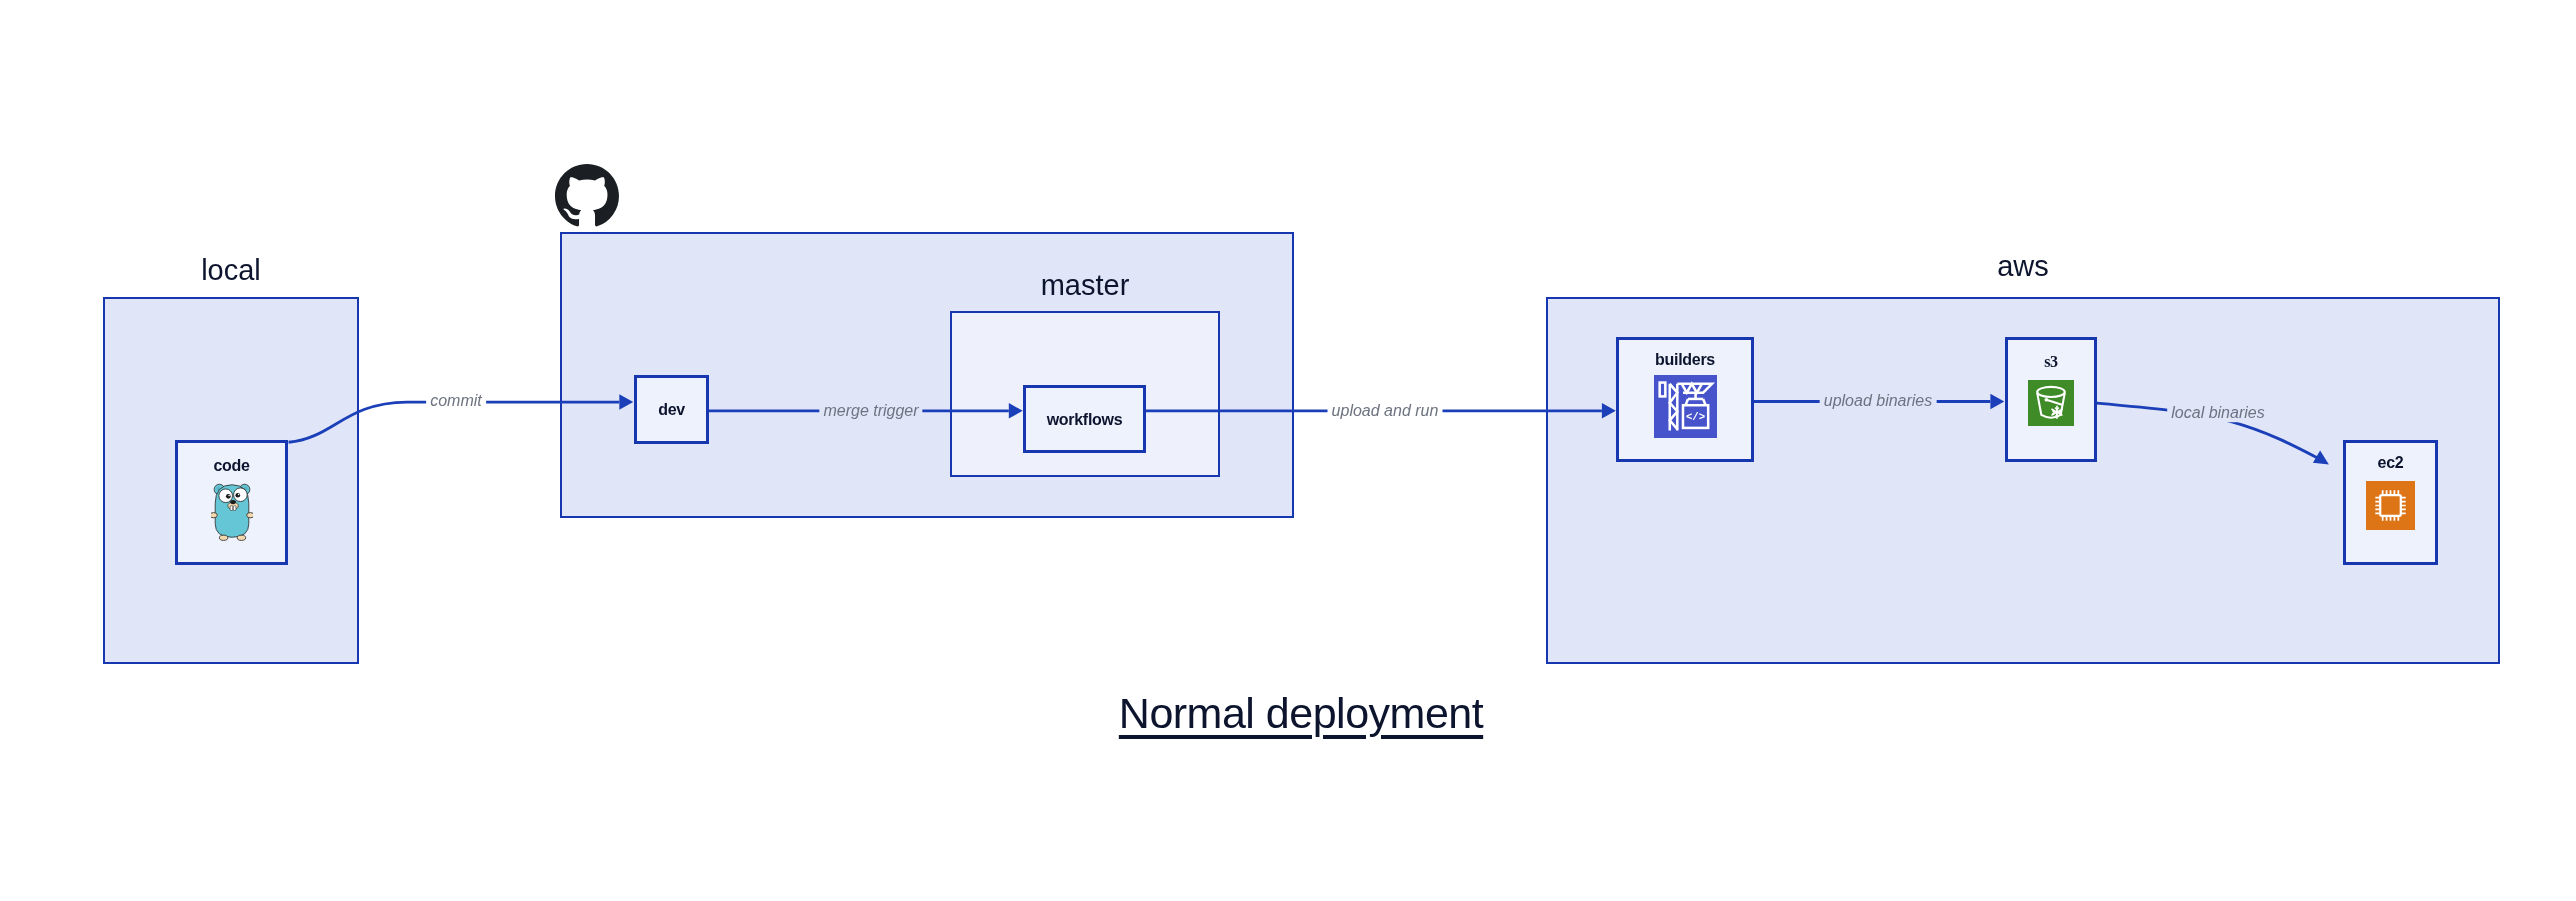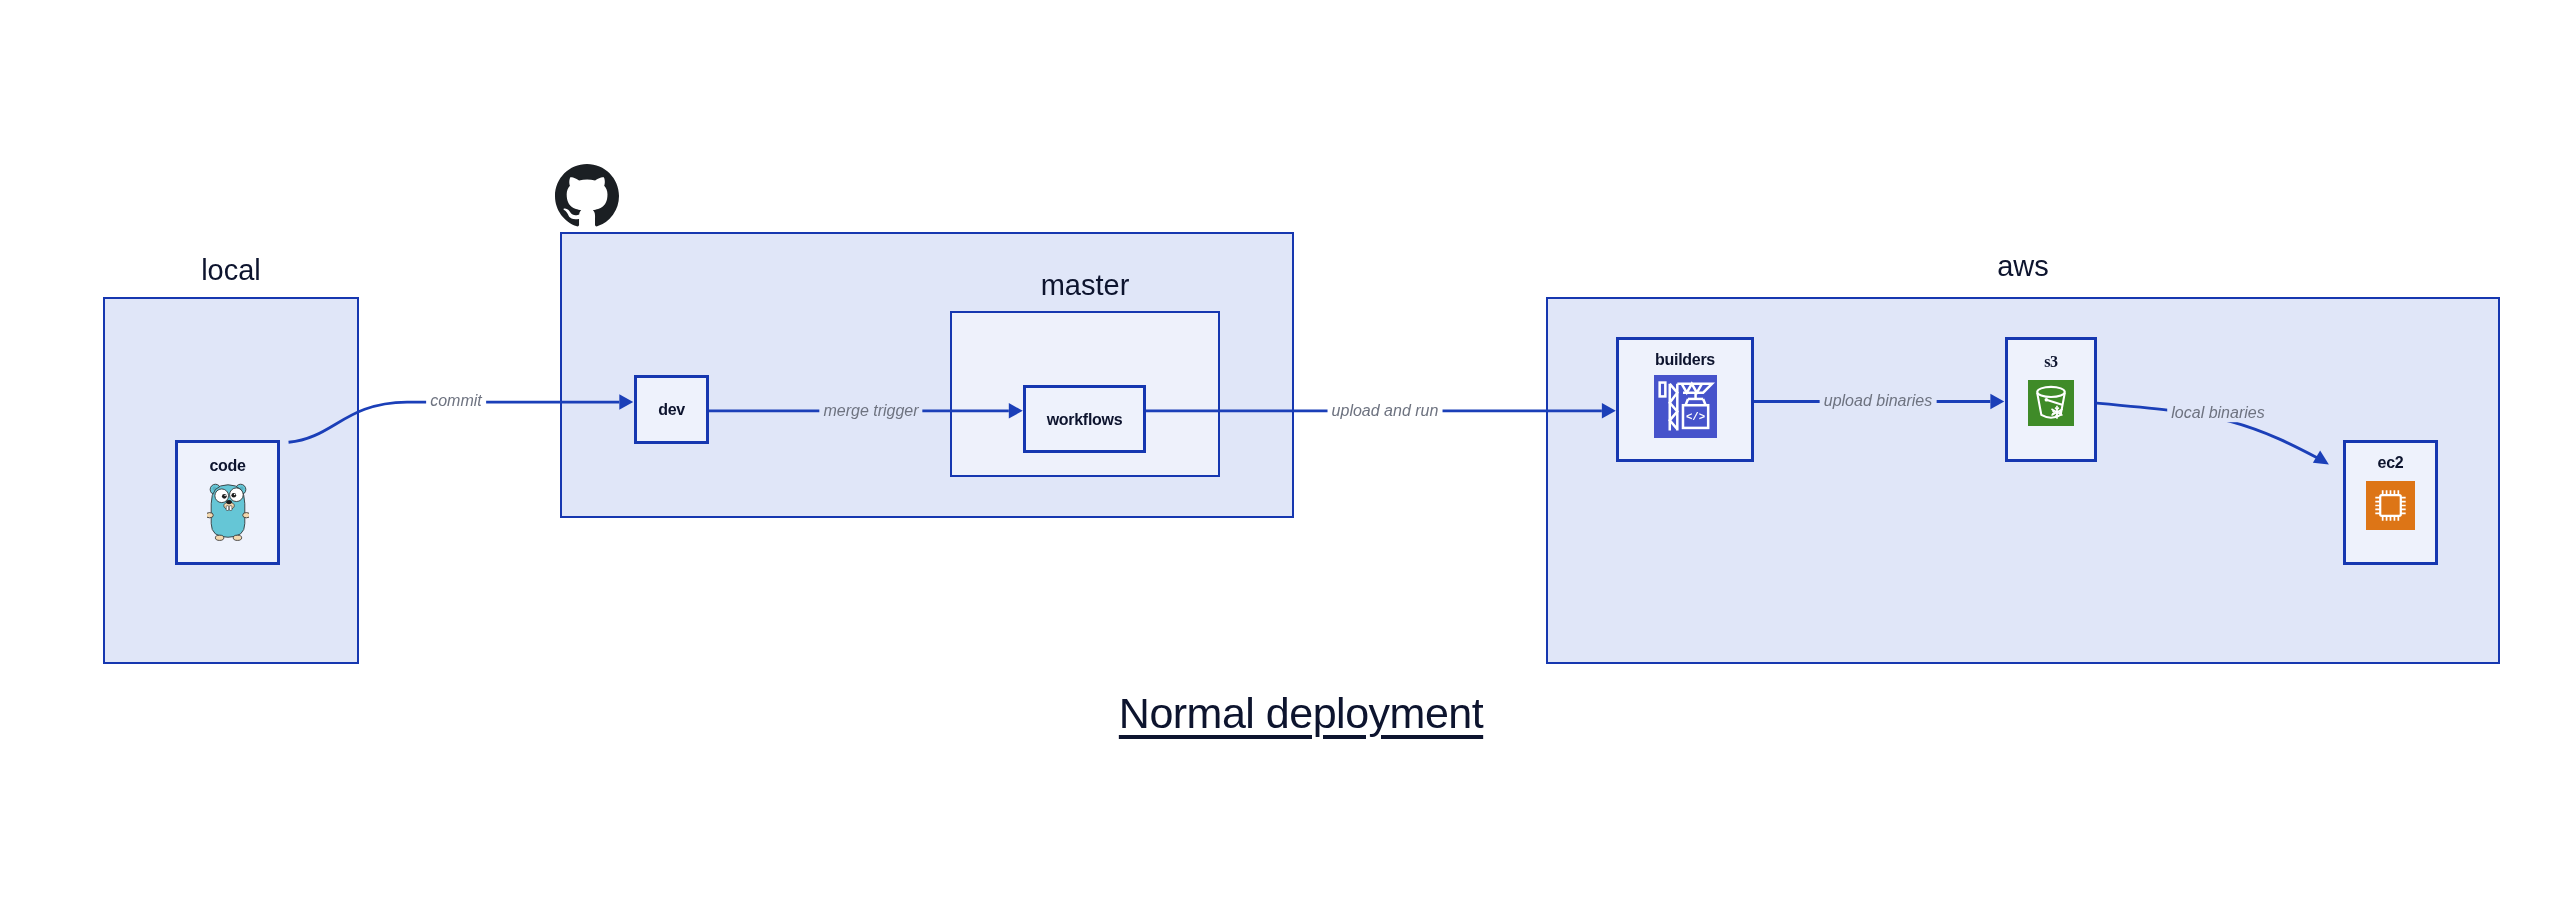--- a/index.html
+++ b/index.html
@@ -65,21 +65,21 @@
   <div class="container-box inner" style="left:950px;top:311px;width:270px;height:166px;"></div>
   <div class="container-label" style="left:950px;top:268px;width:270px;text-align:center;">master</div>
 
   <div class="container-box" style="left:1546px;top:297px;width:954px;height:367px;"></div>
   <div class="container-label" style="left:1546px;top:249px;width:954px;text-align:center;">aws</div>
 
   <svg class="gh-logo" width="64" height="64" viewBox="0 0 16 16">
     <path fill="#1b1f23" d="M8 0C3.58 0 0 3.58 0 8c0 3.54 2.29 6.53 5.47 7.59.4.07.55-.17.55-.38 0-.19-.01-.82-.01-1.49-2.01.37-2.53-.49-2.69-.94-.09-.23-.48-.94-.82-1.13-.28-.15-.68-.52-.01-.53.63-.01 1.08.58 1.23.82.72 1.21 1.87.87 2.33.66.07-.52.28-.87.51-1.07-1.78-.2-3.64-.89-3.64-3.95 0-.87.31-1.59.82-2.15-.08-.2-.36-1.02.08-2.12 0 0 .67-.21 2.2.82.64-.18 1.32-.27 2-.27s1.36.09 2 .27c1.53-1.04 2.2-.82 2.2-.82.44 1.1.16 1.92.08 2.12.51.56.82 1.27.82 2.15 0 3.07-1.87 3.75-3.65 3.95.29.25.54.73.54 1.48 0 1.07-.01 1.93-.01 2.2 0 .21.15.46.55.38A8.01 8.01 0 0 0 16 8c0-4.42-3.58-8-8-8z"></path>
   </svg>
 
-  <div class="node" style="left:175px;top:440px;width:105px;height:125px;padding-top:11.3px;">
+  <div class="node" style="left:175px;top:440px;width:113px;height:125px;padding-top:11.3px;">
     <div class="node-label">code</div>
     <svg class="icon-tile" style="margin-top:4.1px;" width="42" height="60" viewBox="0 0 80 112">
       <g stroke="#2e2e2e" stroke-width="1.6">
         <circle cx="16" cy="15" r="10" fill="#65c6d6"></circle>
         <circle cx="64" cy="15" r="10" fill="#65c6d6"></circle>
         <circle cx="14" cy="13" r="3.5" fill="#58b2c2" stroke="none"></circle>
         <circle cx="66" cy="13" r="3.5" fill="#58b2c2" stroke="none"></circle>
         <path fill="#65c6d6" d="M8 42 Q8 6 40 6 Q72 6 72 42 L72 80 Q72 106 40 106 Q8 106 8 80 Z"></path>
         <ellipse cx="5" cy="64" rx="7" ry="5" fill="#f3d8ae"></ellipse>
         <ellipse cx="75" cy="64" rx="7" ry="5" fill="#f3d8ae"></ellipse>

